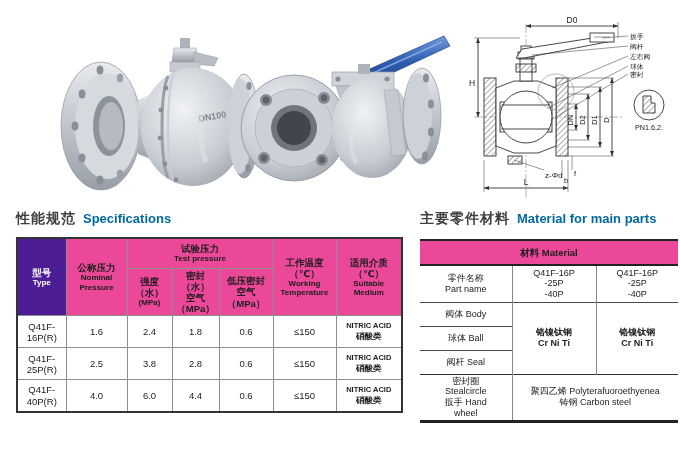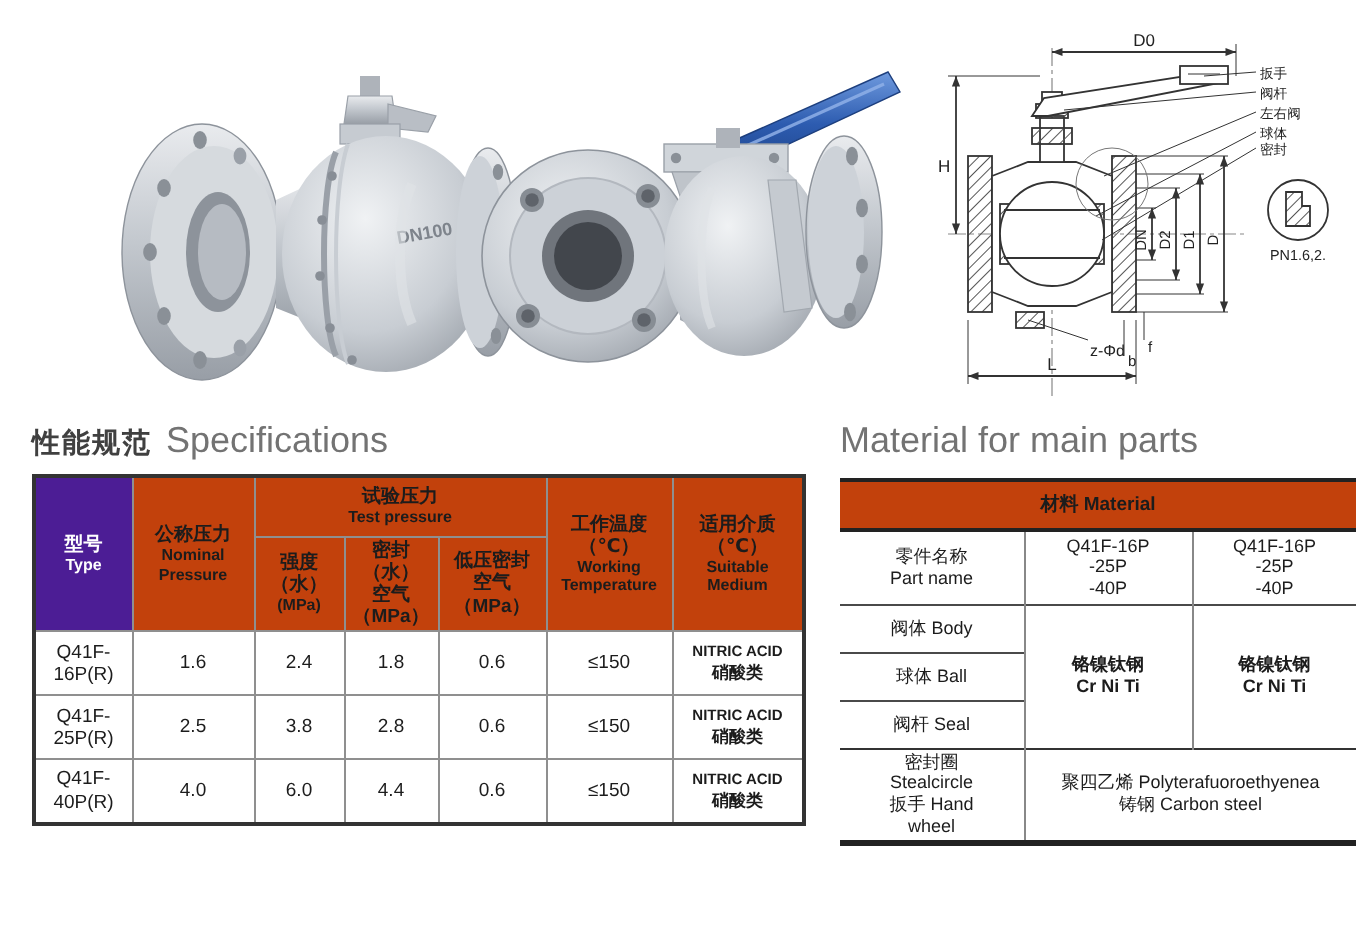--- a/index.html
+++ b/index.html
@@ -8,32 +8,32 @@
   .page { position:relative; width:680px; height:466px; background:#ffffff; overflow:hidden; }
 
   
   .photo1 { position:absolute; left:56px; top:14px; width:202px; height:188px; }
   .photo2 { position:absolute; left:236px; top:8px; width:220px; height:194px; }
   .diagram { position:absolute; left:452px; top:8px; width:228px; height:198px; }
 
   
   .section-heading { position:absolute; display:flex; gap:7px; align-items:baseline; }
   .section-heading .zh { font-size:14px; font-weight:bold; color:#404040; letter-spacing:1px; }
-  .section-heading .en { font-size:18px; font-weight:normal; color:#737373; }
+  .section-heading .en { font-size:13px; font-weight:bold; color:#0369a1; }
   .spec-heading { left:16px; top:210px; }
   .mat-heading  { left:420px; top:210px; }
 
   
   .spec-table { position:absolute; left:16px; top:237px; border-collapse:collapse; table-layout:fixed;
                 border:2px solid #333; }
   .spec-table td { border:1px solid #8f8f8f; text-align:center; vertical-align:middle; line-height:1.18; padding:1px 2px; }
   .spec-table .hr1 td { height:30px; }
   .spec-table .hr2 td { height:32px; }
   .spec-table .br td { height:32px; background:#fff; font-size:9.5px; }
-  .lg { background:#c2410c; }
+  .lg { background:#ec4899; }
   .dg { background:#4c1d95; color:#ffffff; }
   .hz { font-size:9.5px; font-weight:bold; display:block; }
   .he { font-size:8px; font-weight:bold; display:block; }
   .dg .hz { color:#fff; }
   .type-cell { font-size:9px; letter-spacing:0;margin-left:40px; }
   .med1 { display:block; font-size:7.5px; font-weight:bold; }
   .med2 { display:block; font-size:8.5px; font-weight:bold; }
 
   
   .mat-table { position:absolute; left:420px; top:239px; border-collapse:collapse; table-layout:fixed;
@@ -355,20 +355,21 @@
       <td>≤150</td>
       <td>
         <span class="med1">NITRIC ACID</span>
         <span class="med2">硝酸类</span>
       </td>
     </tr>
   </tbody>
     </table>
 
   <div class="section-heading mat-heading">
+    <span class="zh">主要零件材料</span>
     <span class="en">Material for main parts</span>
   </div>
 
   <table class="mat-table">
     <colgroup>
         <col style="width:92px">
         <col style="width:84px">
         <col style="width:82px">
       </colgroup>
     <tbody>

